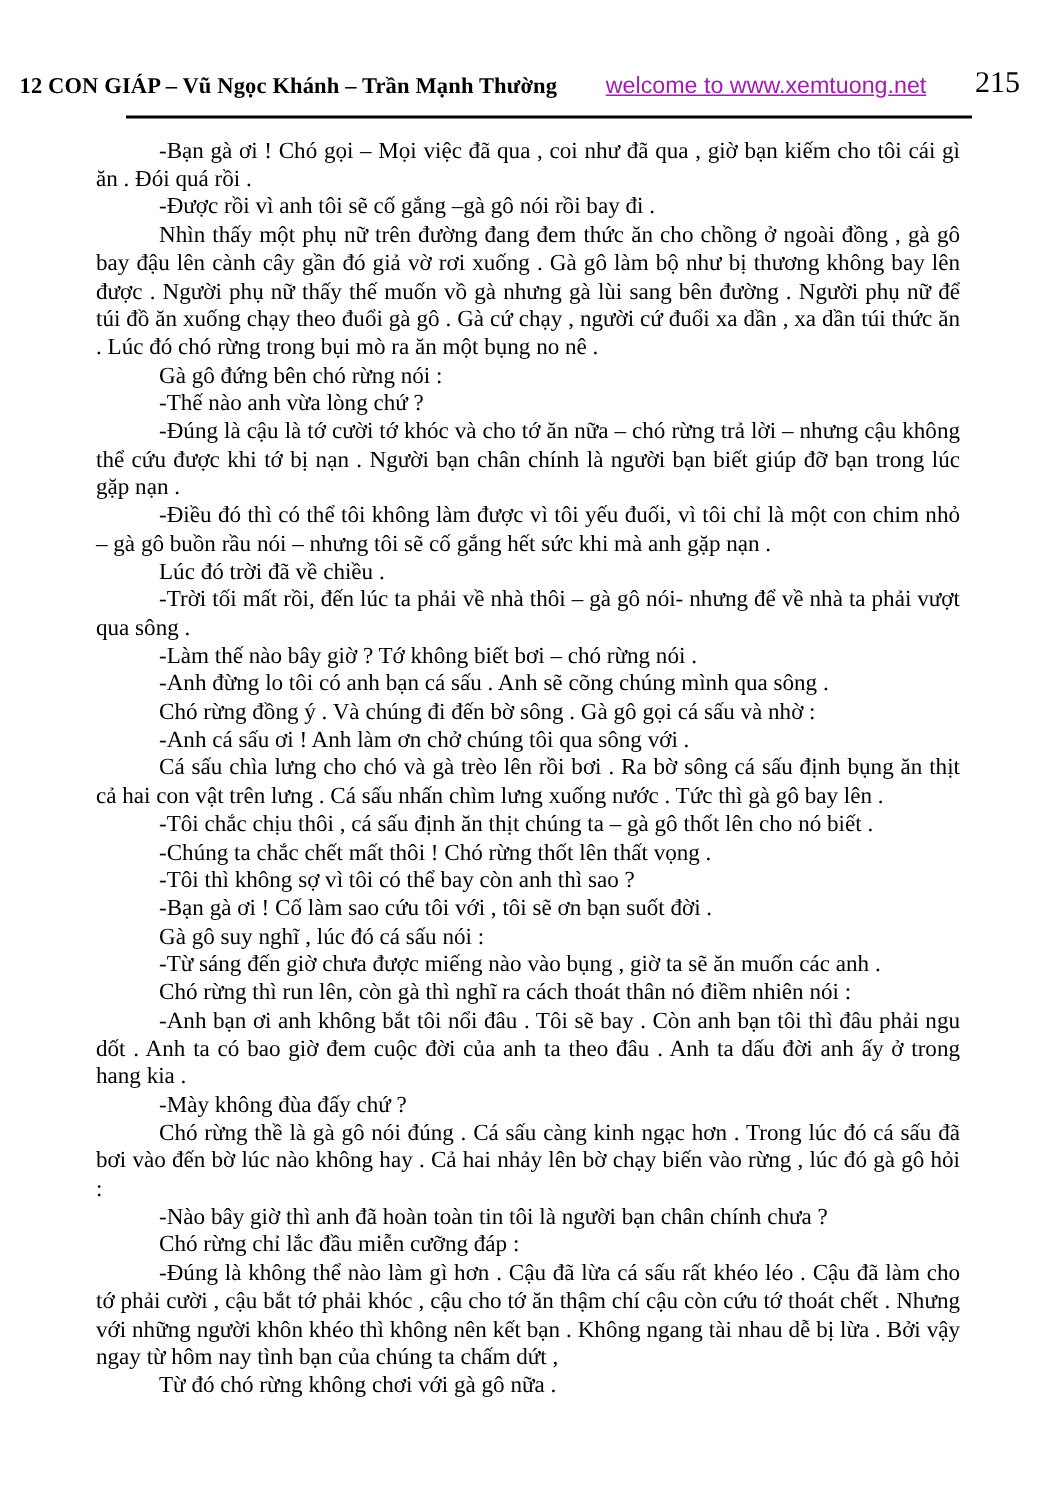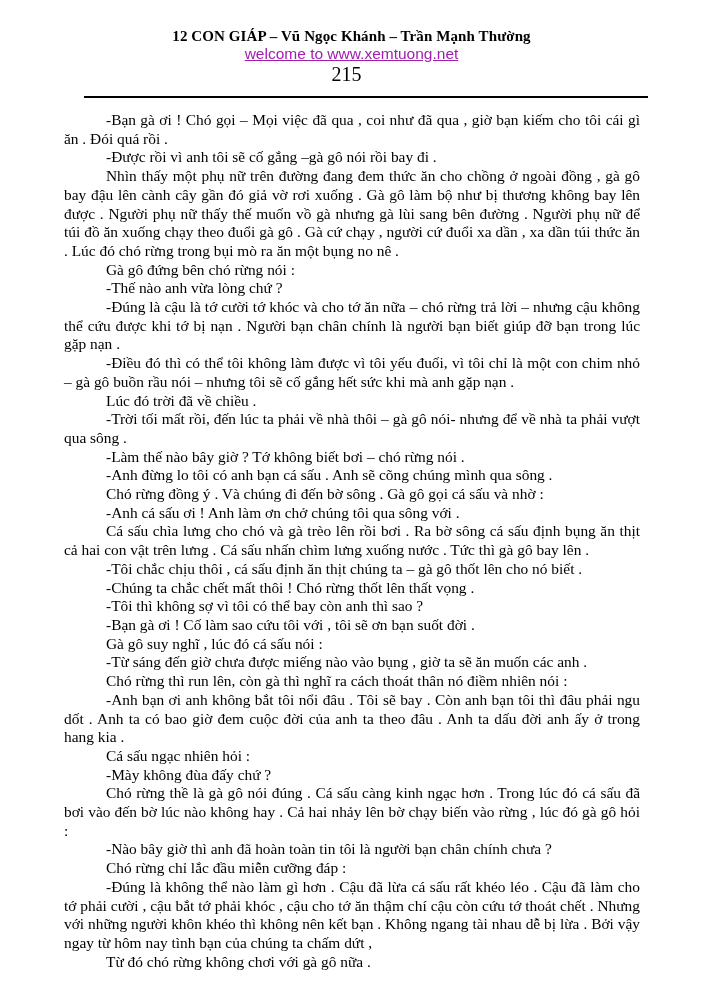--- a/index.html
+++ b/index.html
@@ -9,24 +9,23 @@
     height: 994px;
     margin: 0 auto;
     background: #ffffff;
     color: #000000;
     font-family: "Liberation Serif", serif;
     overflow: hidden;
     box-sizing: border-box;
   }
   .header {
     display: flex;
-    align-items: center;
+    align-items: flex-end;
     justify-content: space-between;
-    padding: 28px 12px 0 13px;
-    flex-direction: column;
+    padding: 44px 12px 0 13px;
   }
   .book-title {
     font-weight: bold;
     font-size: 15px;
     letter-spacing: 0.1px;
     white-space: nowrap;
   }
   .site-link {
     font-family: "Liberation Sans", sans-serif;
     font-size: 15.5px;
@@ -87,21 +86,20 @@
     <p>-Anh cá sấu ơi ! Anh làm ơn chở chúng tôi qua sông với .</p>
     <p>Cá sấu chìa lưng cho chó và gà trèo lên rồi bơi . Ra bờ sông cá sấu định bụng ăn thịt cả hai con vật trên lưng . Cá sấu nhấn chìm lưng xuống nước . Tức thì gà gô bay lên .</p>
     <p>-Tôi chắc chịu thôi , cá sấu định ăn thịt chúng ta – gà gô thốt lên cho nó biết .</p>
     <p>-Chúng ta chắc chết mất thôi ! Chó rừng thốt lên thất vọng .</p>
     <p>-Tôi thì không sợ vì tôi có thể bay còn anh thì sao ?</p>
     <p>-Bạn gà ơi ! Cố làm sao cứu tôi với , tôi sẽ ơn bạn suốt đời .</p>
     <p>Gà gô suy nghĩ , lúc đó cá sấu nói :</p>
     <p>-Từ sáng đến giờ chưa được miếng nào vào bụng , giờ ta sẽ ăn muốn các anh .</p>
     <p>Chó rừng thì run lên, còn gà thì nghĩ ra cách thoát thân nó điềm nhiên nói :</p>
     <p>-Anh bạn ơi anh không bắt tôi nổi đâu . Tôi sẽ bay . Còn anh bạn tôi thì đâu phải ngu dốt . Anh ta có bao giờ đem cuộc đời của anh ta theo đâu . Anh ta dấu đời anh ấy ở trong hang kia .</p>
-    <p>Cá sấu ngạc nhiên hỏi :</p>
     <p>-Mày không đùa đấy chứ ?</p>
     <p>Chó rừng thề là gà gô nói đúng . Cá sấu càng kinh ngạc hơn . Trong lúc đó cá sấu đã bơi vào đến bờ lúc nào không hay . Cả hai nhảy lên bờ chạy biến vào rừng , lúc đó gà gô hỏi :</p>
     <p>-Nào bây giờ thì anh đã hoàn toàn tin tôi là người bạn chân chính chưa ?</p>
     <p>Chó rừng chỉ lắc đầu miễn cưỡng đáp :</p>
     <p>-Đúng là không thể nào làm gì hơn . Cậu đã lừa cá sấu rất khéo léo . Cậu đã làm cho tớ phải cười , cậu bắt tớ phải khóc , cậu cho tớ ăn thậm chí cậu còn cứu tớ thoát chết . Nhưng với những người khôn khéo thì không nên kết bạn . Không ngang tài nhau dễ bị lừa . Bởi vậy ngay từ hôm nay tình bạn của chúng ta chấm dứt ,</p>
     <p>Từ đó chó rừng không chơi với gà gô nữa .</p>
   </div>
 
 </div>
 

